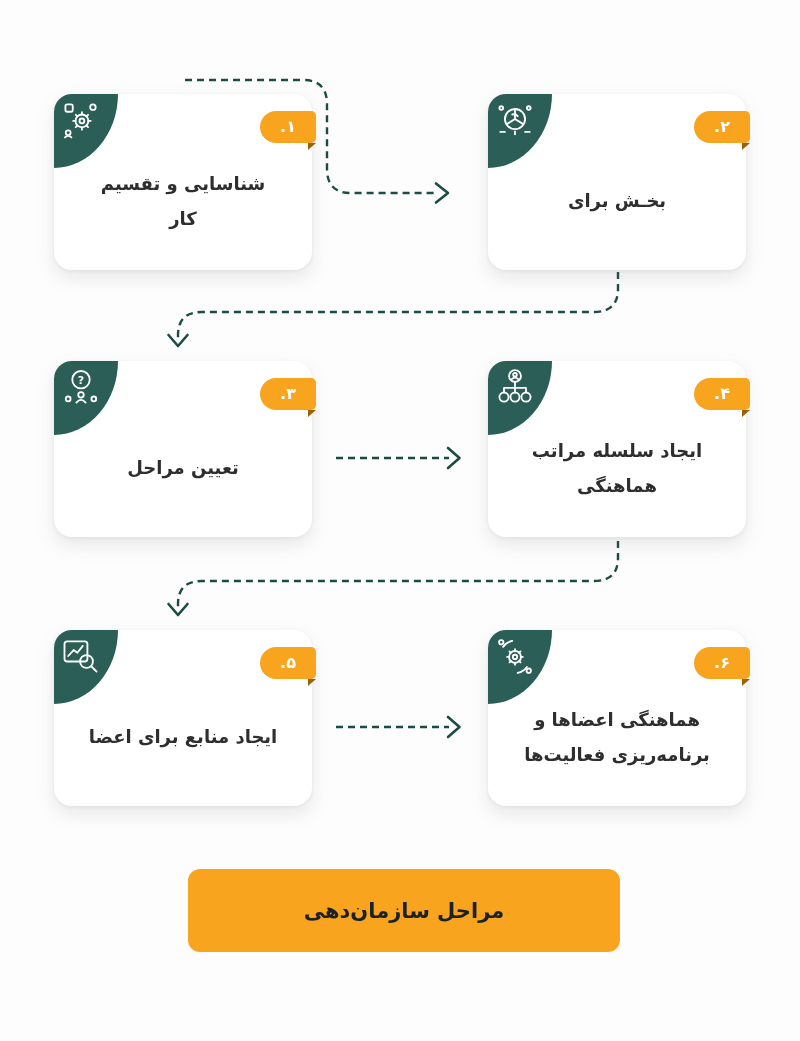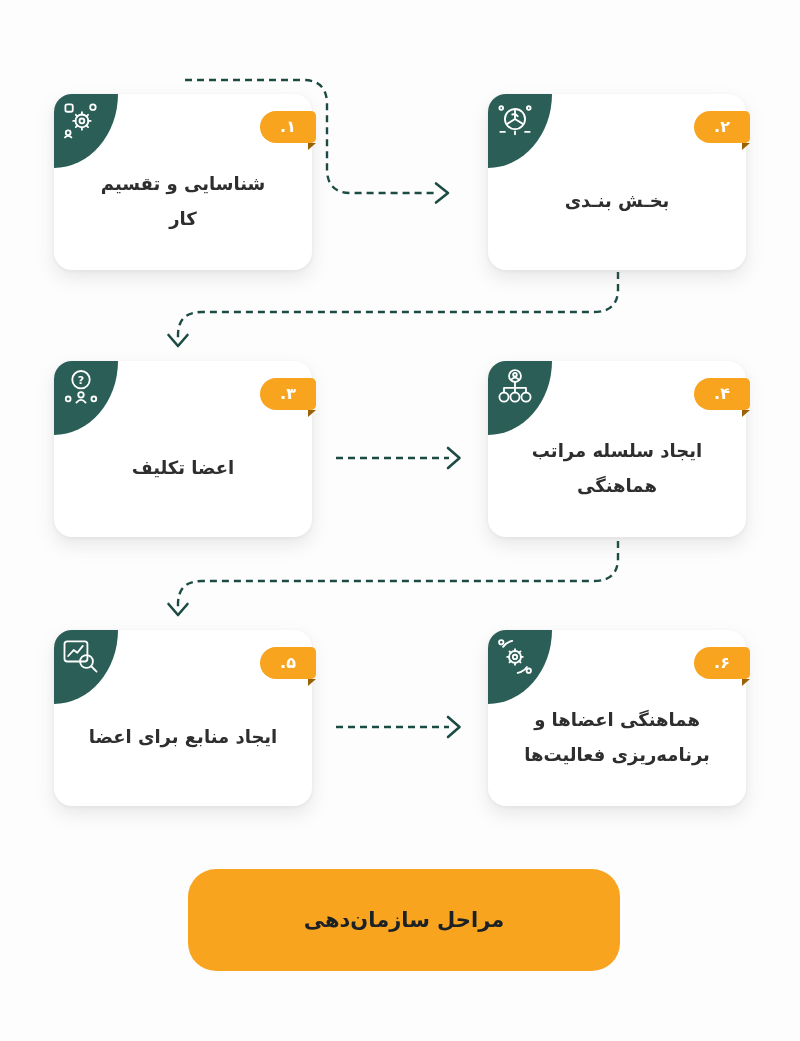--- a/index.html
+++ b/index.html
@@ -80,23 +80,23 @@
     display:flex;align-items:center;justify-content:center;
     text-align:center;
     font-size:18px;font-weight:700;
     color:var(--card-text);
     line-height:1.95;
     white-space:pre-line;
   }
 
   .footer-pill{
     position:absolute;left:188px;top:869px;
-    width:432px;height:102px;
+    width:432px;height:83px;
     background:var(--orange);
-    border-radius:28px;
+    border-radius:12px;
     display:flex;align-items:center;justify-content:center;
     font-size:21px;font-weight:700;
     color:var(--button-text);
     z-index:2;
   }
 </style>
 </head>
 <body>
 
 <svg class="connectors" viewBox="0 0 800 1041" xmlns="http://www.w3.org/2000/svg">
@@ -143,41 +143,41 @@
         <circle cx="9" cy="11" r="2"></circle>
         <circle cx="39" cy="11" r="2"></circle>
         <path d="M8 37 h5 M35 37 h5 M24 36.5 v3"></path>
       </svg>
     </span>
   </div>
   <div class="badge">
     <span>۲.</span>
     <i class="fold"></i>
   </div>
-  <div class="title">بخـش بنـدی</div>
+  <div class="title">بخـش برای</div>
 </div>
 
 <div class="card c3">
   <div class="corner">
     <span class="icon">
       <svg viewBox="0 0 48 48" fill="none" stroke="#FFFFFF" stroke-width="2" stroke-linecap="round">
         <circle cx="24" cy="16" r="9.5"></circle>
         <text x="24" y="20.5" text-anchor="middle" font-size="12" font-weight="bold" fill="#FFFFFF" stroke="none" font-family="DejaVu Sans, sans-serif">?</text>
         <circle cx="24" cy="32.5" r="3"></circle>
         <path d="M19 41 q5 -6 10 0"></path>
         <circle cx="10" cy="37" r="2.6"></circle>
         <circle cx="38" cy="37" r="2.6"></circle>
       </svg>
     </span>
   </div>
   <div class="badge">
     <span>۳.</span>
     <i class="fold"></i>
   </div>
-  <div class="title">اعضا تکلیف</div>
+  <div class="title">تعیین مراحل</div>
 </div>
 
 <div class="card c4">
   <div class="corner">
     <span class="icon">
       <svg viewBox="0 0 48 48" fill="none" stroke="#FFFFFF" stroke-width="2" stroke-linecap="round">
         <circle cx="24" cy="12" r="6.5"></circle>
         <circle cx="24" cy="10.5" r="2"></circle>
           <path d="M20.5 15.5 q3.5 -3.5 7 0"></path>
         <path d="M24 18.5 V25 M12 25 H36 M12 25 V29 M24 25 V29 M36 25 V29"></path>

